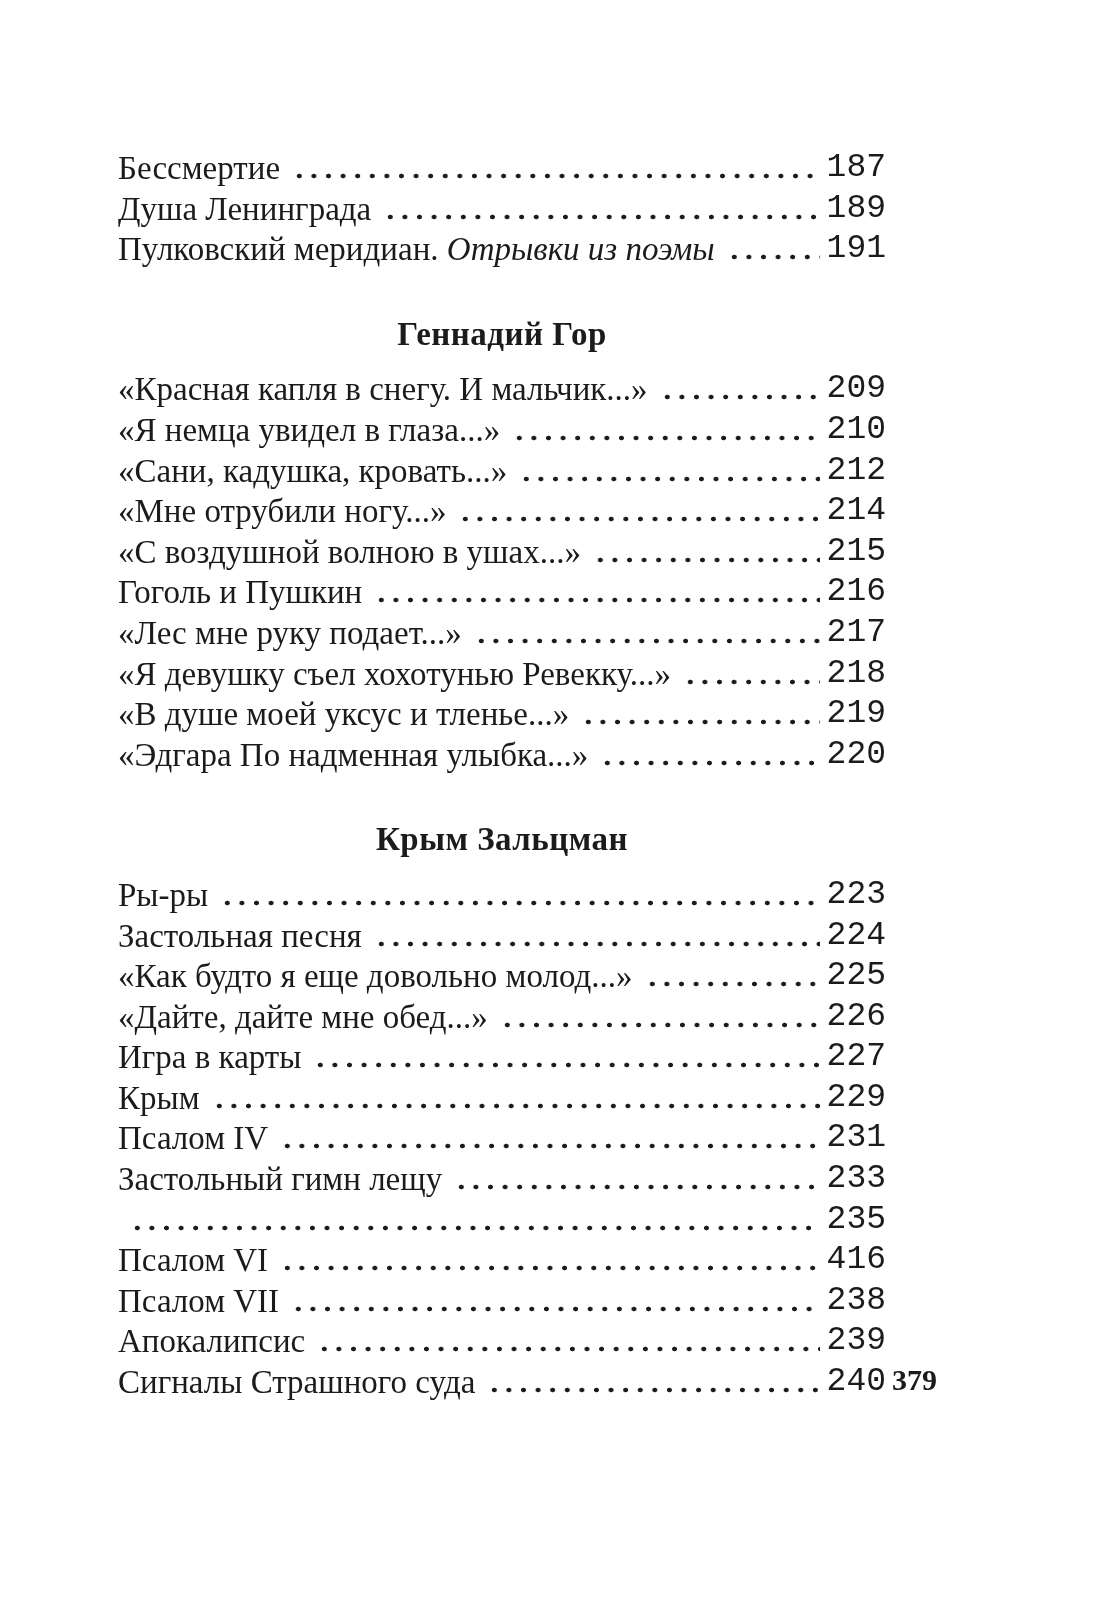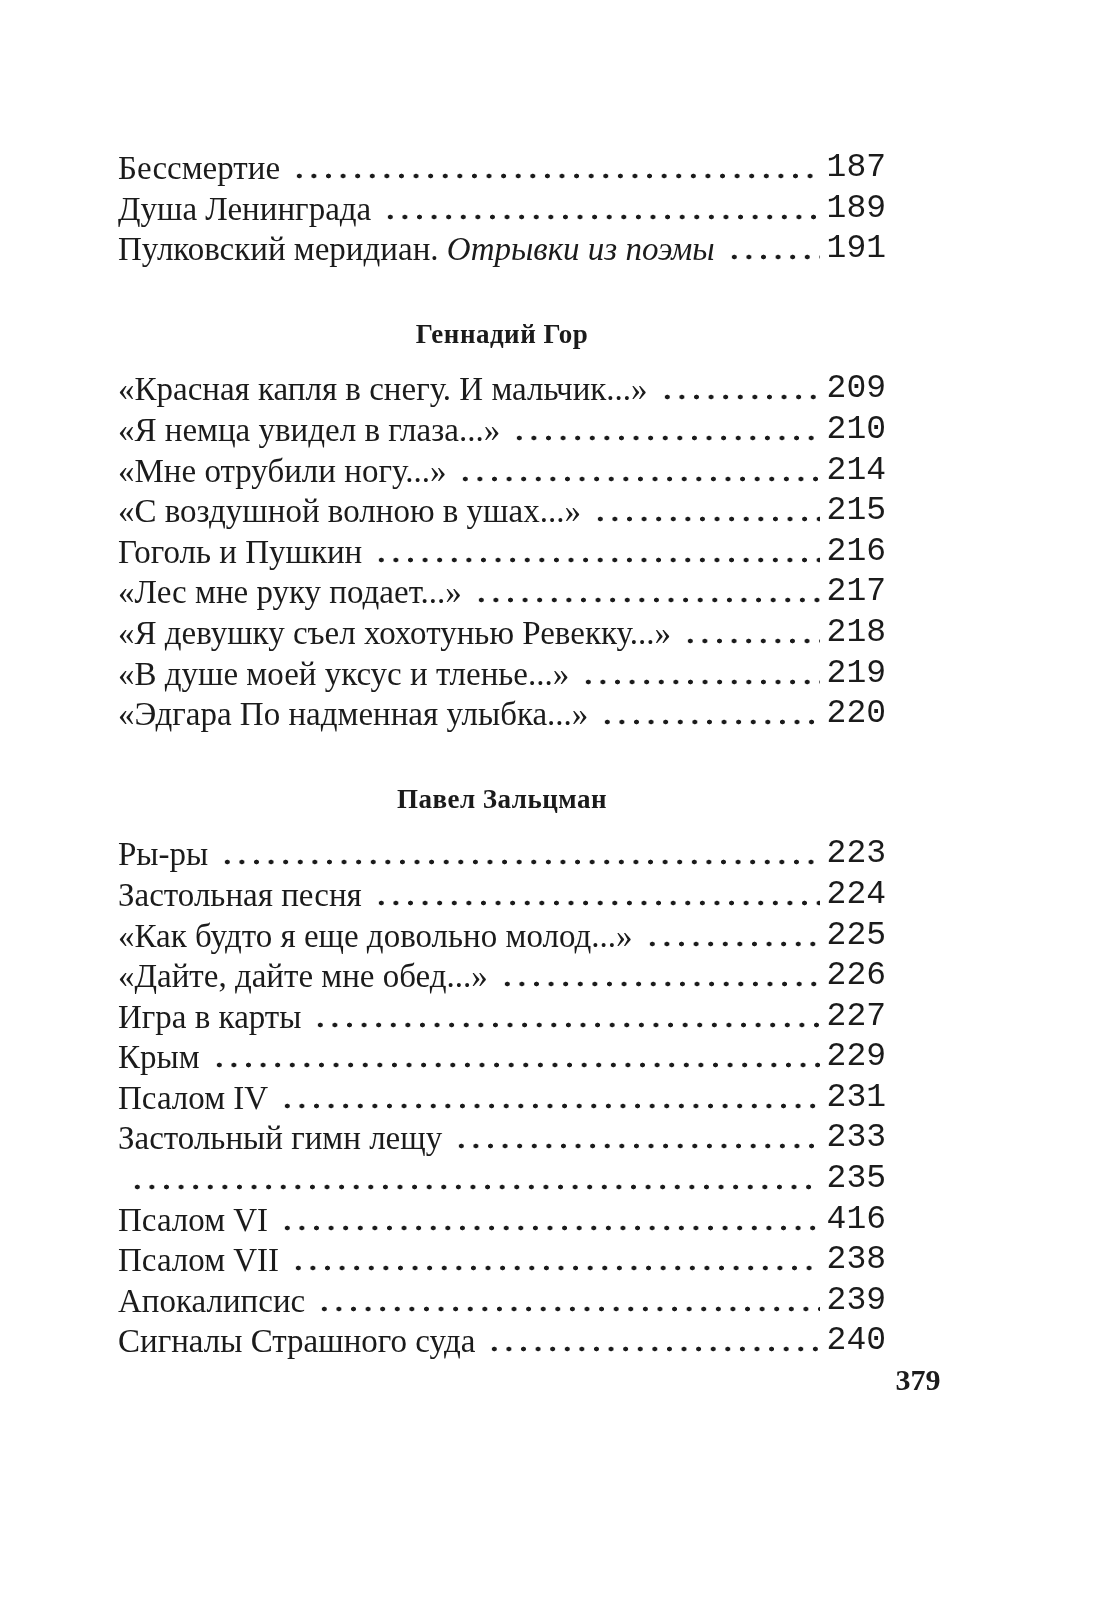--- a/index.html
+++ b/index.html
@@ -16,21 +16,21 @@
     font-family: "Liberation Serif", serif;
     overflow: hidden;
   }
   .content {
     position: absolute;
     left: 118px;
     top: 148px;
     width: 768px;
   }
   .section-header {
-    font-size: 27px;
+    font-size: 33px;
     line-height: 40.6px;
     font-weight: bold;
     text-align: center;
     margin: 44px 0 15px 0;
     letter-spacing: 0.5px;
   }
   .toc-section:first-child .section-header {
     display: none;
   }
   .toc-row {
@@ -51,27 +51,26 @@
     background-repeat: repeat-x;
     background-position: 2px 25px;
   }
   .pagenum {
     white-space: nowrap;
     text-align: right;
     font-family: Liberation Mono, monospace;
   }
   .folio {
     position: absolute;
-    left: 868px;
+    left: 892px;
     top: 1360px;
     width: 100px;
     font-size: 30px;
     line-height: 40.6px;
     font-weight: bold;
-    text-align: center;
   }
 </style>
 </head>
 <body>
 
 <div class="page">
   <div class="content" id="toc">
   <section class="toc-section no-header">
 
     <div class="entries">
@@ -103,20 +102,25 @@
     <span class="leader"></span>
     <span class="pagenum">209</span>
   </div>
 
   <div class="toc-row">
     <span class="title"><span class="t">«Я немца увидел в глаза...»</span></span>
     <span class="leader"></span>
     <span class="pagenum">210</span>
   </div>
 
+  <div class="toc-row">
+    <span class="title"><span class="t">«Сани, кадушка, кровать...»</span></span>
+    <span class="leader"></span>
+    <span class="pagenum">212</span>
+  </div>
 
   <div class="toc-row">
     <span class="title"><span class="t">«Мне отрубили ногу...»</span></span>
     <span class="leader"></span>
     <span class="pagenum">214</span>
   </div>
 
   <div class="toc-row">
     <span class="title"><span class="t">«С воздушной волною в ушах...»</span></span>
     <span class="leader"></span>
@@ -149,21 +153,21 @@
 
   <div class="toc-row">
     <span class="title"><span class="t">«Эдгара По надменная улыбка...»</span></span>
     <span class="leader"></span>
     <span class="pagenum">220</span>
   </div>
 </div>
   </section>
 
   <section class="toc-section">
-    <h2 class="section-header">Павел Зальцман</h2>
+    <h2 class="section-header">Крым Зальцман</h2>
     <div class="entries">
   <div class="toc-row">
     <span class="title"><span class="t">Ры-ры</span></span>
     <span class="leader"></span>
     <span class="pagenum">223</span>
   </div>
 
   <div class="toc-row">
     <span class="title"><span class="t">Застольная песня</span></span>
     <span class="leader"></span>

